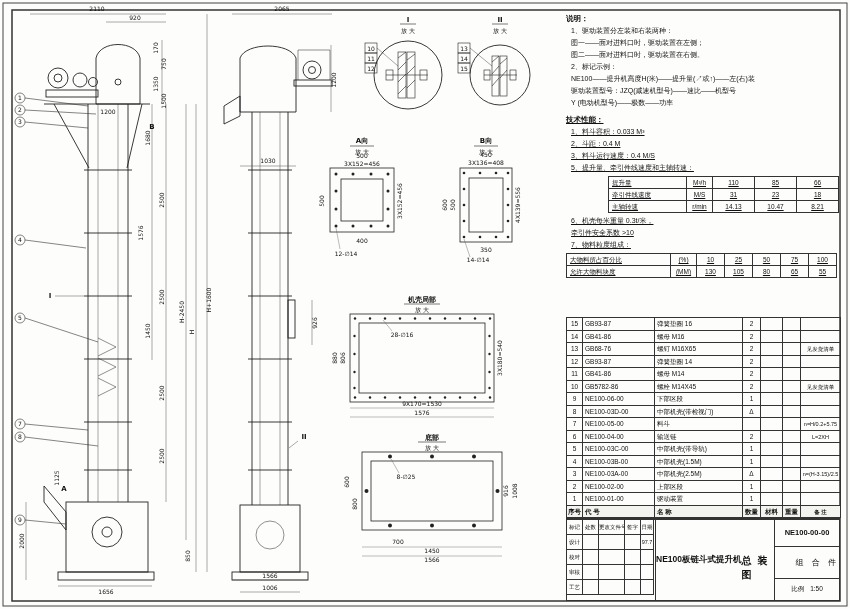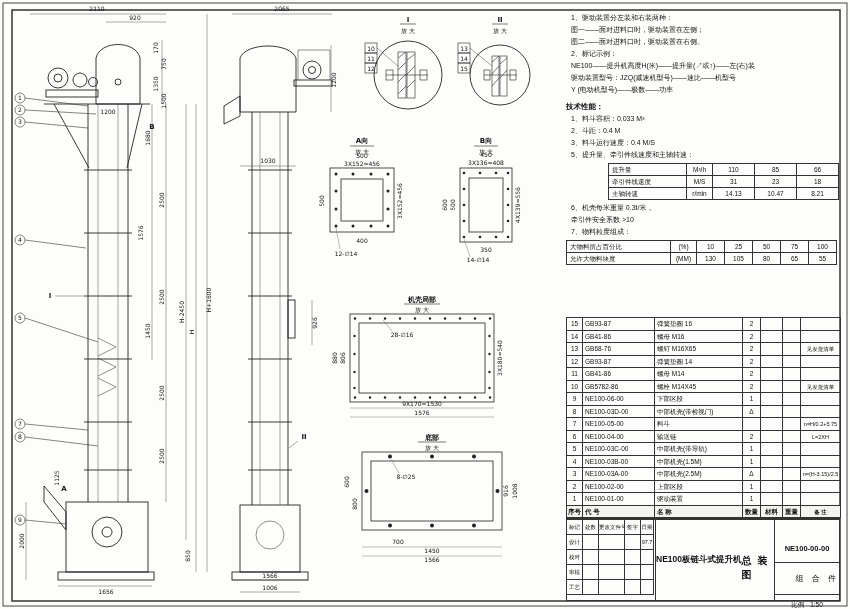--- a/index.html
+++ b/index.html
@@ -37,21 +37,21 @@
   .rev{border:none;}
   .rev .tcell{height:15px;line-height:15px;font-size:5.5px;}
   .rev .tcell:nth-child(1){width:16px;}
   .rev .tcell:nth-child(2){width:16px;}
   .rev .tcell:nth-child(3){width:26px;}
   .rev .tcell:nth-child(4){width:16px;}
   .rev .tcell:nth-child(5){width:13px;}
   .tb2{width:118px;border-right:1px solid #333;display:flex;flex-direction:row;align-items:center;justify-content:center;}
   .pn{font-size:8.5px;font-weight:bold;white-space:nowrap;}
   .dt{font-size:10px;font-weight:bold;letter-spacing:6px;margin-top:16px;}
-  .tb3{width:64px;display:flex;flex-direction:column;margin-top:16px;}
+  .tb3{width:64px;display:flex;flex-direction:column;}
   .no{height:26px;line-height:26px;text-align:center;font-size:7.5px;font-weight:bold;border-bottom:1px solid #333;}
   .kd{height:31px;line-height:31px;text-align:right;font-size:8px;letter-spacing:3px;border-bottom:1px solid #333;}
   .sc{height:20px;line-height:20px;text-align:center;font-size:6.5px;}
   .sc span{margin:0 3px;}
 </style>
 </head>
 <body>
 
 <div class="sheet">
 
@@ -422,20 +422,21 @@
       <text x="432" y="553">1450</text>
       <text x="432" y="562">1566</text>
       <text x="406" y="479">8-∅25</text>
     </g>
   </g>
 </svg>
 
 
 <div class="rpanel">
   <div>
+    <div class="nt">说明：</div>
     <div class="lines">
           <div class="trow">
             <div class="tcell">1、驱动装置分左装和右装两种：</div>
           </div>
           <div class="trow">
             <div class="tcell">图一——面对进料口时，驱动装置在左侧；</div>
           </div>
           <div class="trow">
             <div class="tcell">图二——面对进料口时，驱动装置在右侧。</div>
           </div>
@@ -446,21 +447,21 @@
             <div class="tcell">NE100——提升机高度H(米)——提升量(↗或↑)——左(右)装</div>
           </div>
           <div class="trow">
             <div class="tcell">驱动装置型号：JZQ(减速机型号)——速比——机型号</div>
           </div>
           <div class="trow">
             <div class="tcell">Y (电动机型号)——极数——功率</div>
           </div>
         </div>
   </div>
-  <div style="margin-top:4px;">
+  <div style="margin-top:4px;text-decoration:underline;">
     <div class="nt">技术性能：</div>
     <div class="lines">
           <div class="trow">
             <div class="tcell">1、料斗容积：0.033 M³</div>
           </div>
           <div class="trow">
             <div class="tcell">2、斗距：0.4 M</div>
           </div>
           <div class="trow">
             <div class="tcell">3、料斗运行速度：0.4 M/S</div>

